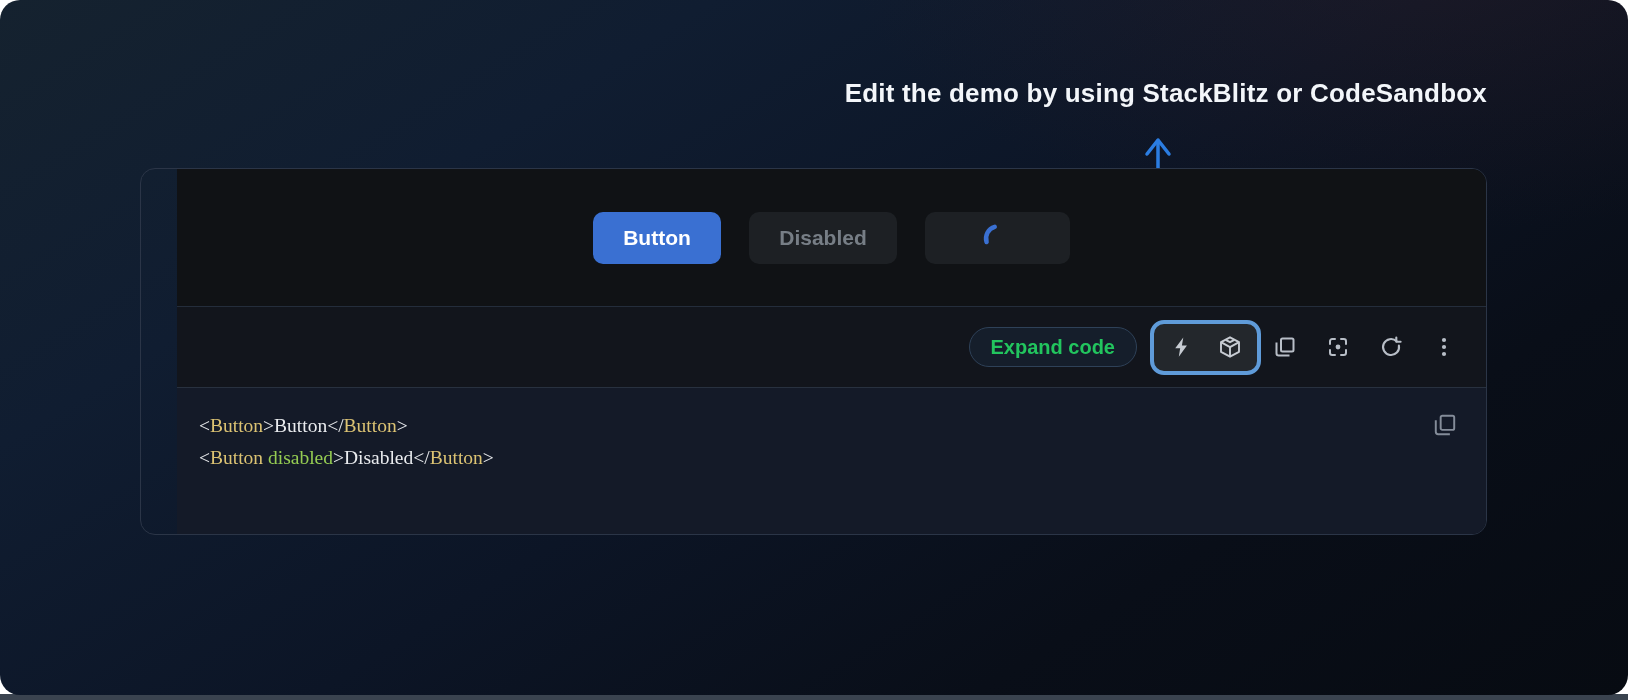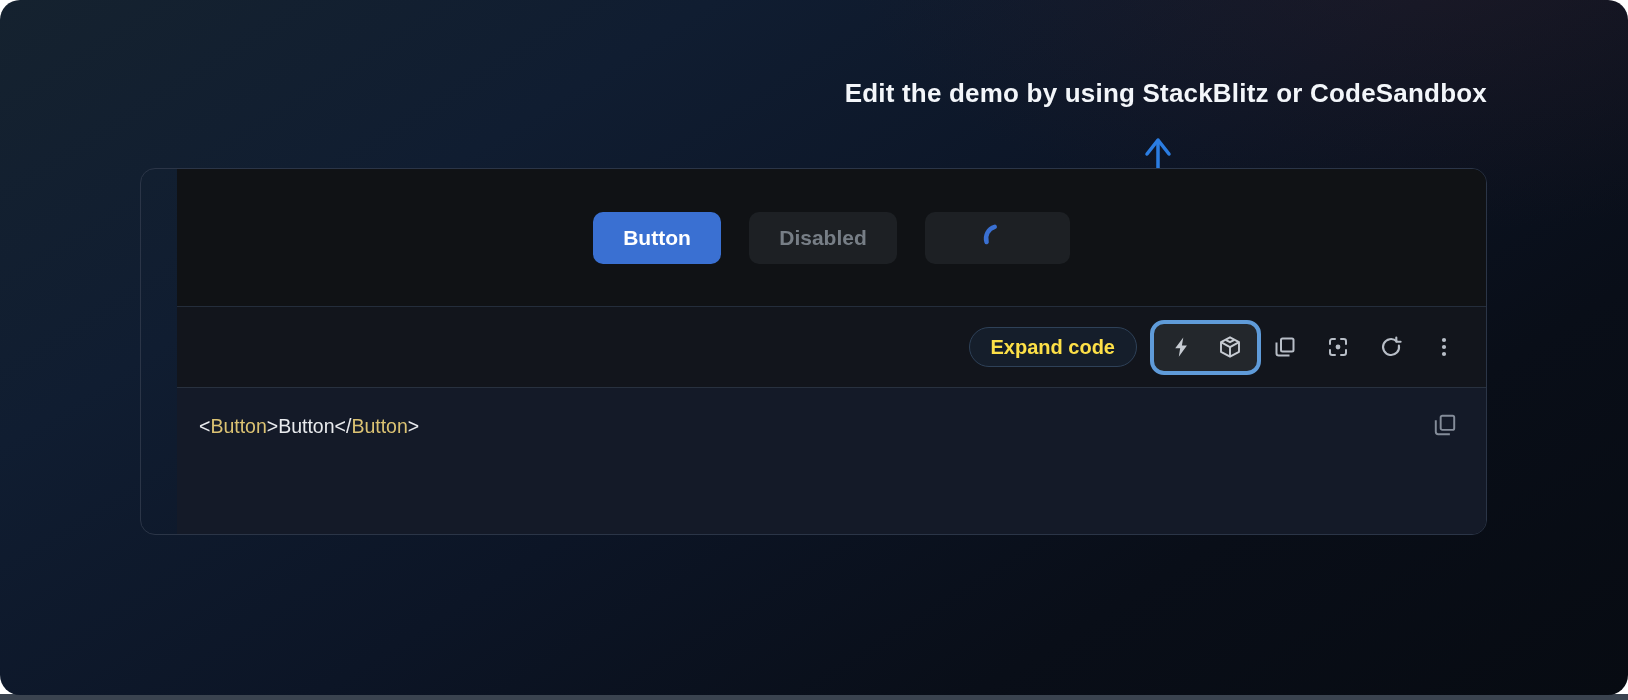--- a/index.html
+++ b/index.html
@@ -17,32 +17,32 @@
   .demo-area{height:137px;background:#101215;display:flex;align-items:center;justify-content:center;gap:28px;}
   .btn{height:52px;border:none;border-radius:10px;font-family:"Liberation Sans",sans-serif;
         font-size:21px;font-weight:600;display:flex;align-items:center;justify-content:center;cursor:pointer;}
   .btn-primary{width:128px;background:#3a70d2;color:#ffffff;}
   .btn-disabled{width:148px;background:#1d2024;color:#777e86;}
   .btn-loading{width:145px;background:#1d2024;color:#777e86;}
   
   .toolbar{height:82px;background:#12151c;border-top:1px solid #242d3b;border-bottom:1px solid #28313f;
         display:flex;align-items:center;justify-content:flex-end;padding-right:30px;box-sizing:border-box;}
   .expand-code{height:40px;padding:0 21px;border-radius:20px;border:1px solid #2e4158;background:#151e2b;
-        color:#fde047;font-size:20px;font-weight:600;display:flex;align-items:center;cursor:pointer;
+        color:#22c55e;font-size:20px;font-weight:600;display:flex;align-items:center;cursor:pointer;
         font-family:"Liberation Sans",sans-serif;}
   .icon-group{position:relative;margin-left:13px;width:111px;height:55px;border:4px solid #5f9bd9;border-radius:14px;
         background:#23272c;display:flex;align-items:center;justify-content:center;gap:24px;box-sizing:border-box;}
   .tool-icon{width:24px;height:24px;color:#b8bec7;background:none;border:none;padding:0;cursor:pointer;
         display:flex;align-items:center;justify-content:center;}
   .group-icon{color:#c7ccd3;}
   .ml{margin-left:29px;}
   .ml-sm{margin-left:12px;}
   
   .code-area{flex:1;background:#141a28;position:relative;padding:22px 0 0 22px;box-sizing:border-box;}
-  .code-line{font-family:Liberation Sans, sans-serif;font-size:19.5px;line-height:32px;
+  .code-line{font-family:Liberation Serif, serif;font-size:19.5px;line-height:32px;
         white-space:pre;color:#e9ebee;}
   .tok-p{color:#e9ebee;}
   .tok-tag{color:#dcc373;}
   .tok-attr{color:#95cc52;}
   .tok-txt{color:#e9ebee;}
   .code-copy{position:absolute;top:24px;right:28px;width:26px;height:26px;color:#848c99;background:none;border:none;
         padding:0;cursor:pointer;}
   .arrow-overlay{position:absolute;left:0;top:0;width:1628px;height:700px;pointer-events:none;}
   svg{display:block;}
 </style>
@@ -127,20 +127,21 @@
           <circle cx="12" cy="5" r="2.1"></circle>
           <circle cx="12" cy="12" r="2.1"></circle>
           <circle cx="12" cy="19" r="2.1"></circle>
         </svg>
       </button>
     </div>
 
     <div class="code-area">
       <div>
           <div class="code-line"><span class="tok-p">&lt;</span><span class="tok-tag">Button</span><span class="tok-p">&gt;</span><span class="tok-txt">Button</span><span class="tok-p">&lt;/</span><span class="tok-tag">Button</span><span class="tok-p">&gt;</span></div>
+          <div class="code-line"><span class="tok-p">&lt;</span><span class="tok-tag">Button</span><span class="tok-txt"> </span><span class="tok-attr">disabled</span><span class="tok-p">&gt;</span><span class="tok-txt">Disabled</span><span class="tok-p">&lt;/</span><span class="tok-tag">Button</span><span class="tok-p">&gt;</span></div>
         </div>
       <button class="code-copy">
         <svg width="26" height="26" viewBox="0 0 24 24" fill="none" stroke="currentColor" stroke-width="1.8" stroke-linejoin="round">
           <rect x="8" y="3.5" width="12.5" height="13" rx="1.5"></rect>
           <path d="M16.5 20.5 H5.7 a2.2 2.2 0 0 1 -2.2 -2.2 V7.5"></path>
         </svg>
       </button>
     </div>
 
   </div>

